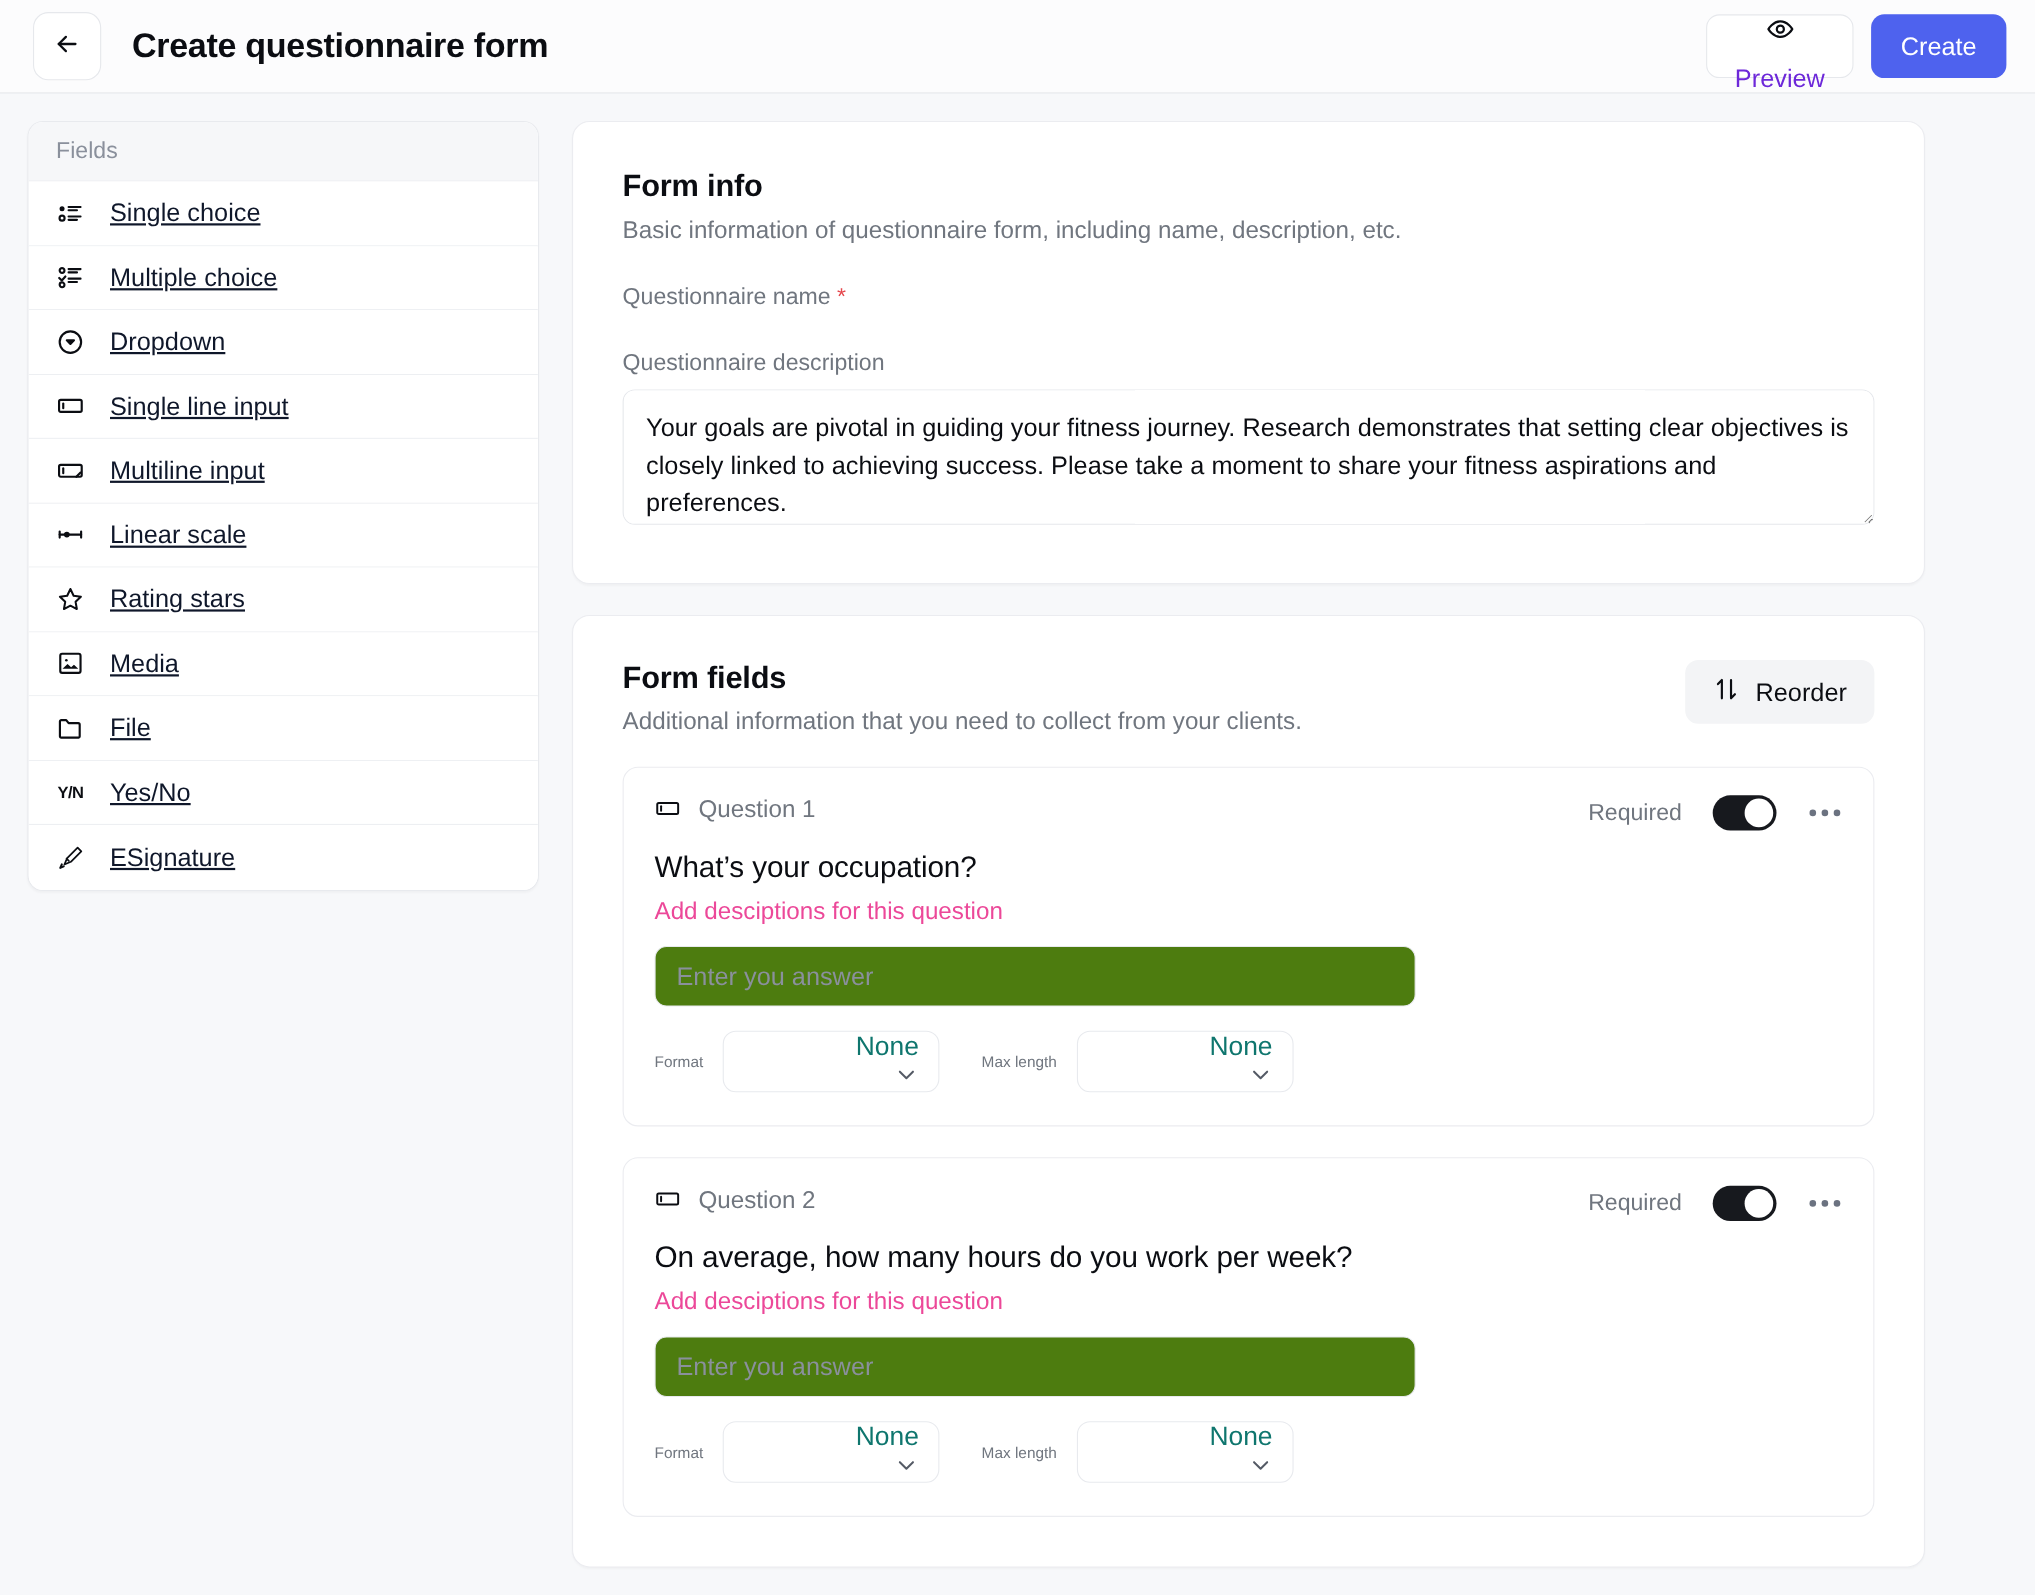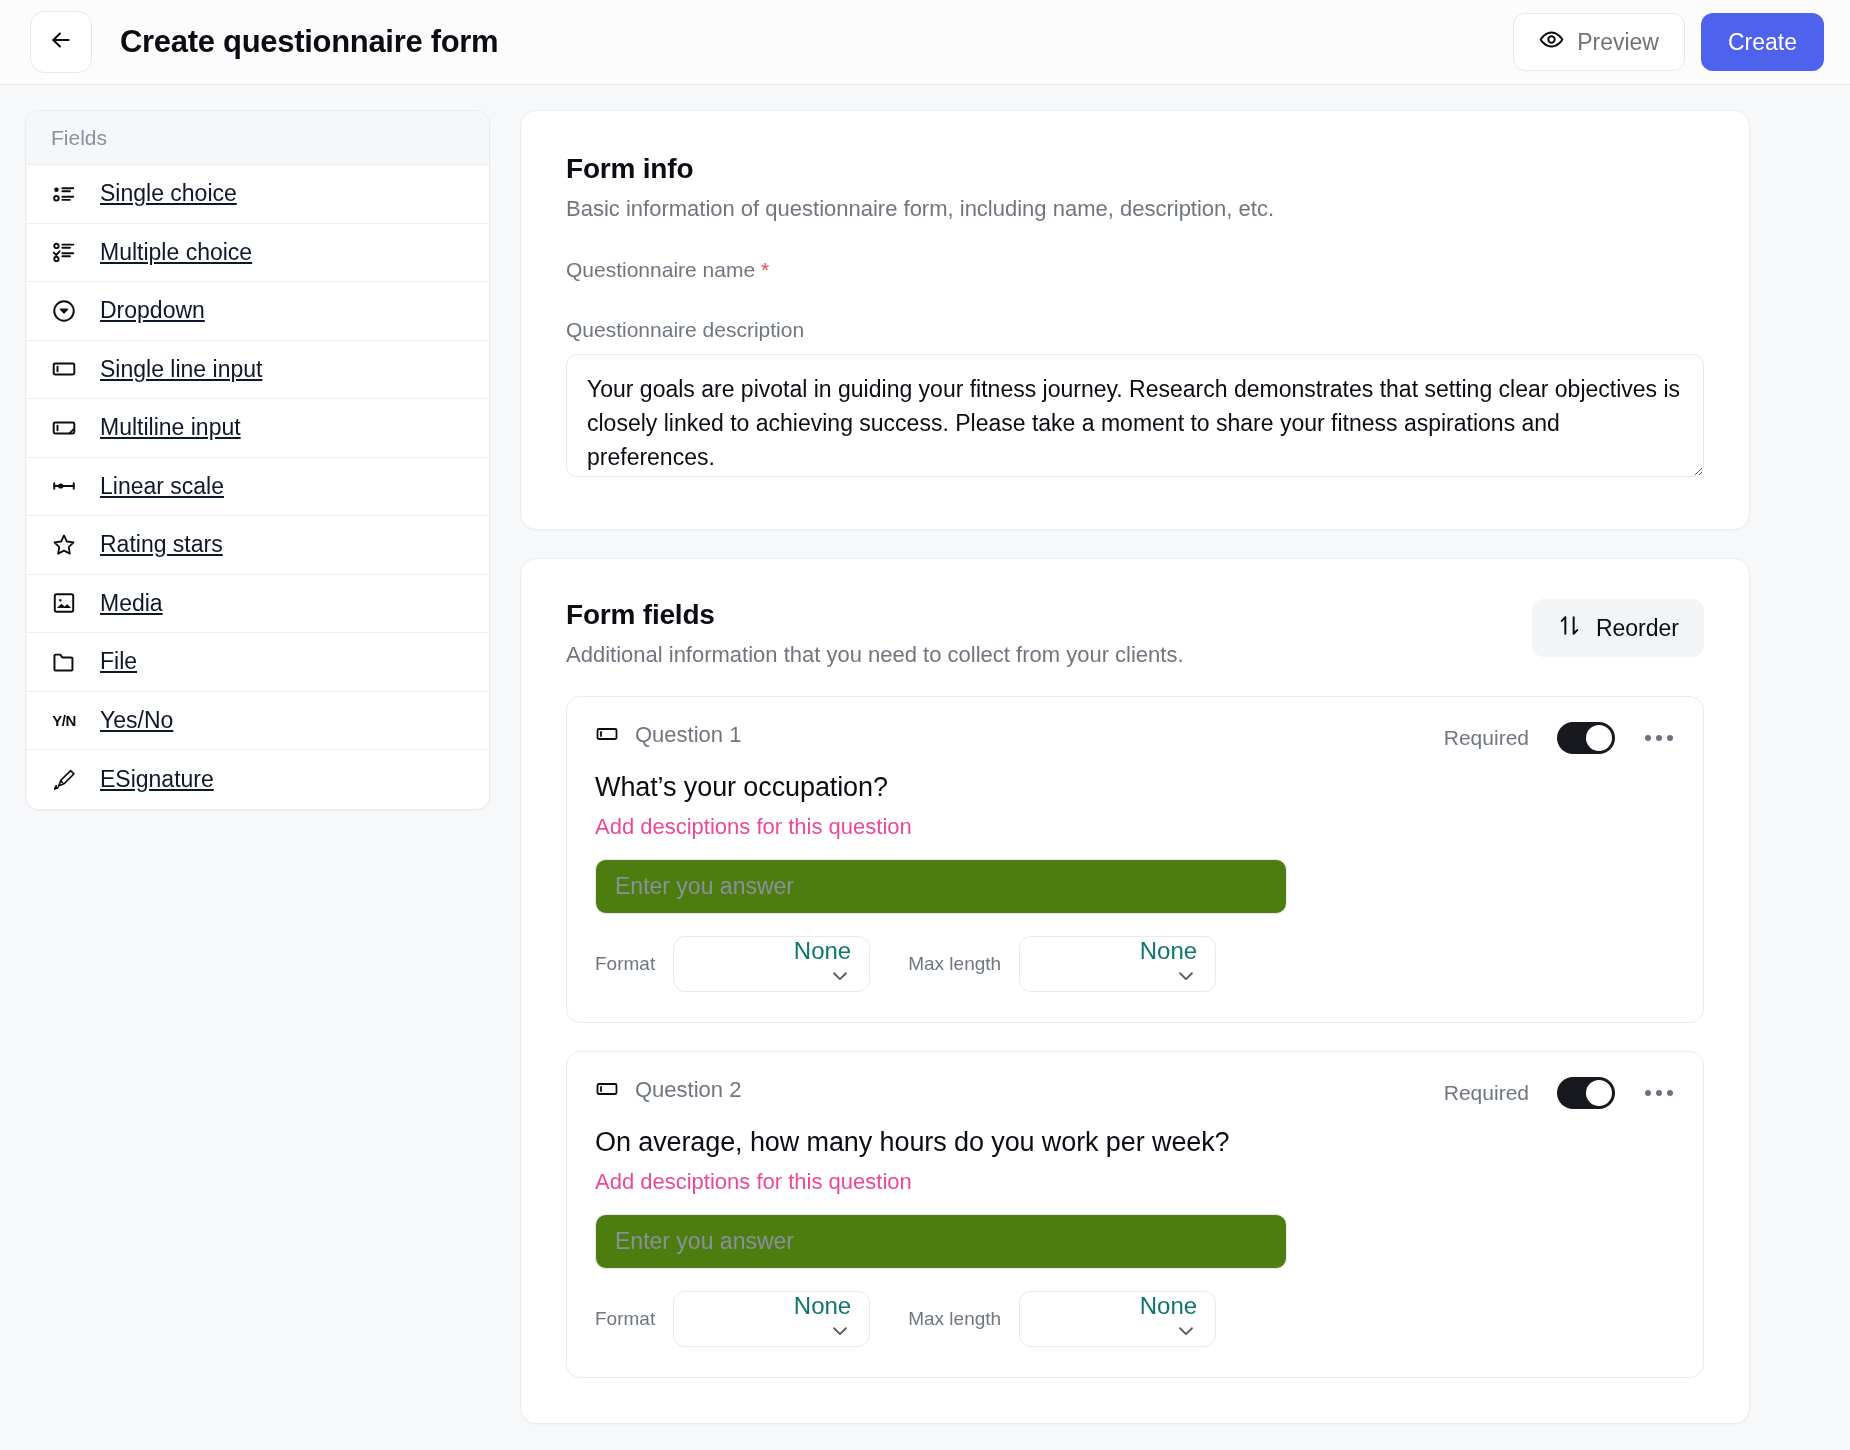--- a/index.html
+++ b/index.html
@@ -43,22 +43,23 @@
     display: flex; align-items: center; gap: 16px;
   }
   .btn-preview {
     height: 58px;
     background: #FFFFFF;
     border: 1px solid #E6E8EC;
     border-radius: 12px;
     display: flex; align-items: center; gap: 13px;
     padding: 0 25px;
     font-size: 23px;
-    color: #737373;
-    cursor: pointer;
+    color: #6d28d9;
+    cursor: pointer;
+    flex-direction: column;
   }
   .btn-preview svg { width: 25px; height: 25px; flex: none; }
   .btn-create {
     height: 58px;
     background: #4E62EE;
     border: none;
     border-radius: 12px;
     padding: 0 27px;
     font-size: 23px;
     color: #FFFFFF;
@@ -259,21 +260,21 @@
     background: #4d7c0f;
     outline: none;
     color: #0B0D12;
   }
   .q-answer::placeholder { color: #8A909C; }
 
   .q-opts {
     margin-top: 22px;
     display: flex; align-items: center;
   }
-  .opt-label { font-size: 19px; color: #70767F; }
+  .opt-label { font-size: 14px; color: #70767F; }
   .select {
     margin-left: 18px;
     width: 197px; height: 56px;
     border: 1px solid #E8EAEE;
     border-radius: 12px;
     display: flex; align-items: flex-end;
     padding: 0 18px;
     font-size: 24px;
     color: #0f766e;
     cursor: pointer;

